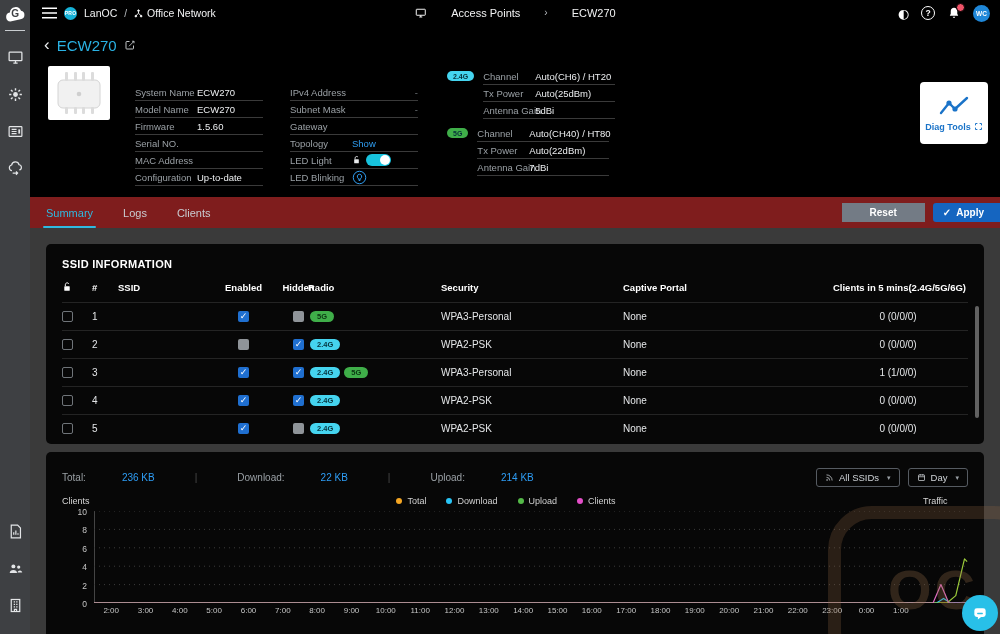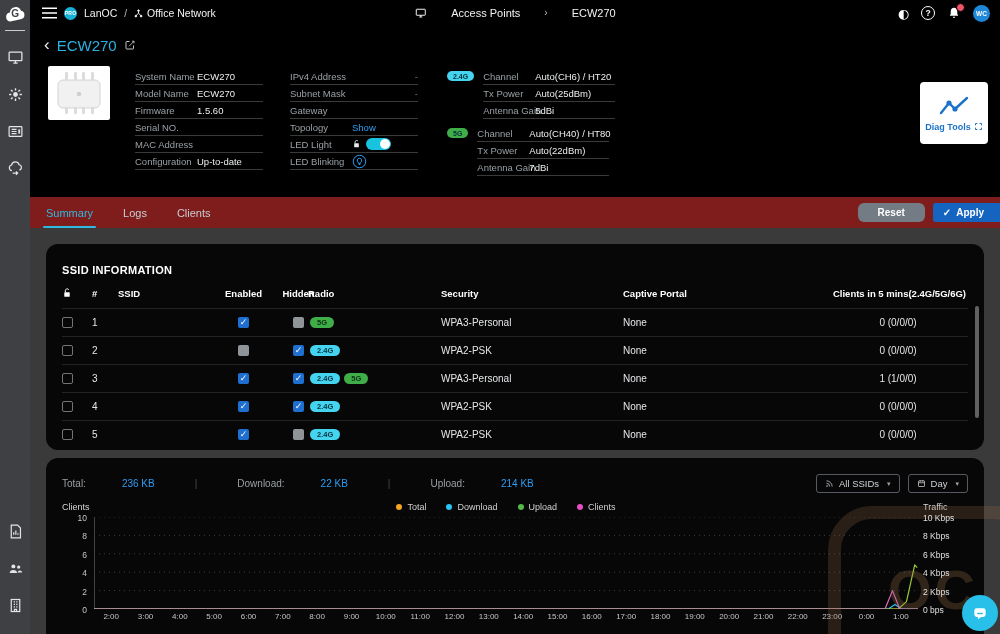--- a/index.html
+++ b/index.html
@@ -37,21 +37,21 @@
     font-weight:bold; display:flex; align-items:center; justify-content:center; }
 
   .titlebar { display:flex; align-items:center; gap:7px; padding:8px 0 2px 14px; height:22px; }
   .back-chevron { color:#eceff1; font-size:17px; line-height:1; margin-top:-2px; cursor:pointer; }
   .page-title { color:#2ab2e4; font-size:15px; }
 
   
   .device { position:relative; height:132px; }
   .photo { position:absolute; left:18px; top:8px; width:62px; height:54px; background:#fff; border-radius:2px;
     display:flex; align-items:center; justify-content:center; }
-  .fcol { position:absolute; top:10px; }
+  .fcol { position:absolute; top:26px; }
   #fields-left { left:105px; width:128px; }
   #fields-mid  { left:260px; width:128px; }
   #radio-col   { left:417px; top:10px; width:176px; }
   .field { display:flex; align-items:center; height:16px; border-bottom:1px solid #3a3a3a; font-size:9.5px; }
   .flabel { width:62px; flex:none; color:#9aa0a5; white-space:nowrap; }
   .fvalue { color:#eceef0; white-space:nowrap; }
   .fvalue.muted { color:#6f7479; margin-left:auto; }
   .fvalue.link { color:#2f9df0; cursor:pointer; }
   .mini-lock { width:9px; height:10px; margin-right:5px; }
   .toggle { width:25px; height:12px; border-radius:7px; background:#17c3de; position:relative; cursor:pointer; }
@@ -67,28 +67,28 @@
     display:flex; flex-direction:column; align-items:center; justify-content:center; gap:5px; cursor:pointer; }
   .diag-label { color:#1a73c8; font-size:9px; font-weight:bold; display:flex; align-items:center; gap:3px; }
 
   
   .tabbar { position:absolute; top:197px; left:0; right:0; height:31px; background:#7f1d1d;
     display:flex; align-items:center; padding-left:16px; box-sizing:border-box; }
   .tab { font-size:11px; color:#c9ccd1; margin-right:30px; height:31px; display:flex; align-items:center; position:relative; cursor:pointer; }
   .tab.active { color:#2fb9e0; }
   .tab.active::after { content:""; position:absolute; left:-3px; right:-3px; bottom:0; height:2.5px; background:#2fb9e0; border-radius:1px; }
   .tab-actions { margin-left:auto; display:flex; align-items:center; }
-  .btn-reset { background:#737b85; color:#fff; font-size:10px; font-weight:bold; padding:4px 20px; border-radius:6px; border:none; margin-right:8px; cursor:pointer;margin-left:36px; }
+  .btn-reset { background:#737b85; color:#fff; font-size:10px; font-weight:bold; padding:4px 28px; border-radius:0; border:none; margin-right:8px; cursor:pointer;margin-left:36px; }
   .btn-apply { background:#1565c0; color:#fff; font-size:10px; font-weight:bold; padding:4px 16px 4px 10px;
     border-radius:3px 0 0 3px; border:none; display:flex; align-items:center; gap:5px; cursor:pointer; }
   .chk { font-size:10px; }
 
   
   .content { position:absolute; top:228px; left:0; right:0; bottom:0; background:#3a3a3a; padding:16px; box-sizing:border-box; overflow:hidden; }
-  .panel { background:#070707; border-radius:12px; padding:20px 16px; box-sizing:border-box; }
+  .panel { background:#070707; border-radius:5px; padding:14px 16px; box-sizing:border-box; }
   .panel-title { font-size:11px; font-weight:bold; letter-spacing:.3px; color:#fff; }
 
   .ssid-panel { position:relative; padding-bottom:2px; margin-bottom:8px; }
   .tgrid { display:grid; grid-template-columns:30px 26px 80px 56px 54px 120px 195px 170px 1fr; align-items:center; }
   .thead { height:30px; font-size:9.5px; font-weight:bold; color:#fff; margin-top:2px; }
   .trow { height:27px; border-top:1px solid #242424; font-size:10px; color:#e4e6e8; }
   .c-center { justify-self:center;margin-left:35px; }
   .c-right { justify-self:end; padding-right:2px; }
   .c-pad { padding-left:13px; }
   .cb { width:11px; height:11px; border-radius:2px; display:flex; align-items:center; justify-content:center;
@@ -562,28 +562,20 @@
               <line x1="0" y1="55.2" x2="1000" y2="55.2" stroke="#3c3c3c" stroke-width="1" stroke-dasharray="1 4" vector-effect="non-scaling-stroke"></line>
               <line x1="0" y1="36.8" x2="1000" y2="36.8" stroke="#3c3c3c" stroke-width="1" stroke-dasharray="1 4" vector-effect="non-scaling-stroke"></line>
               <line x1="0" y1="18.4" x2="1000" y2="18.4" stroke="#3c3c3c" stroke-width="1" stroke-dasharray="1 4" vector-effect="non-scaling-stroke"></line>
               <line x1="0" y1="0.0" x2="1000" y2="0.0" stroke="#3c3c3c" stroke-width="1" stroke-dasharray="1 4" vector-effect="non-scaling-stroke"></line>
               <polyline points="0.0,92.0 1000.0,92.0" fill="none" stroke="#f5a623" stroke-width="1.2" stroke-linejoin="round" vector-effect="non-scaling-stroke"></polyline>
               <polyline points="0.0,92.0 964.0,92.0 972.0,87.4 980.0,92.0 1000.0,92.0" fill="none" stroke="#29c5f6" stroke-width="1.2" stroke-linejoin="round" vector-effect="non-scaling-stroke"></polyline>
               <polyline points="0.0,92.0 976.0,92.0 986.0,84.6 996.0,47.8 999.0,50.6" fill="none" stroke="#9ccb3b" stroke-width="1.2" stroke-linejoin="round" vector-effect="non-scaling-stroke"></polyline>
               <polyline points="0.0,92.0 960.0,92.0 969.0,73.6 978.0,92.0 1000.0,92.0" fill="none" stroke="#e06cc3" stroke-width="1.2" stroke-linejoin="round" vector-effect="non-scaling-stroke"></polyline>
             </svg>
         </div>
-        <div class="rticks" id="right-ticks">
-            <span style="top: -4px;">10 Kbps</span>
-            <span style="top: 14.4px;">8 Kbps</span>
-            <span style="top: 32.8px;">6 Kbps</span>
-            <span style="top: 51.2px;">4 Kbps</span>
-            <span style="top: 69.6px;">2 Kbps</span>
-            <span style="top: 88px;">0 bps</span>
-          </div>
       </div>
       <div class="xticks" id="x-ticks">
           <span>2:00</span>
           <span>3:00</span>
           <span>4:00</span>
           <span>5:00</span>
           <span>6:00</span>
           <span>7:00</span>
           <span>8:00</span>
           <span>9:00</span>

